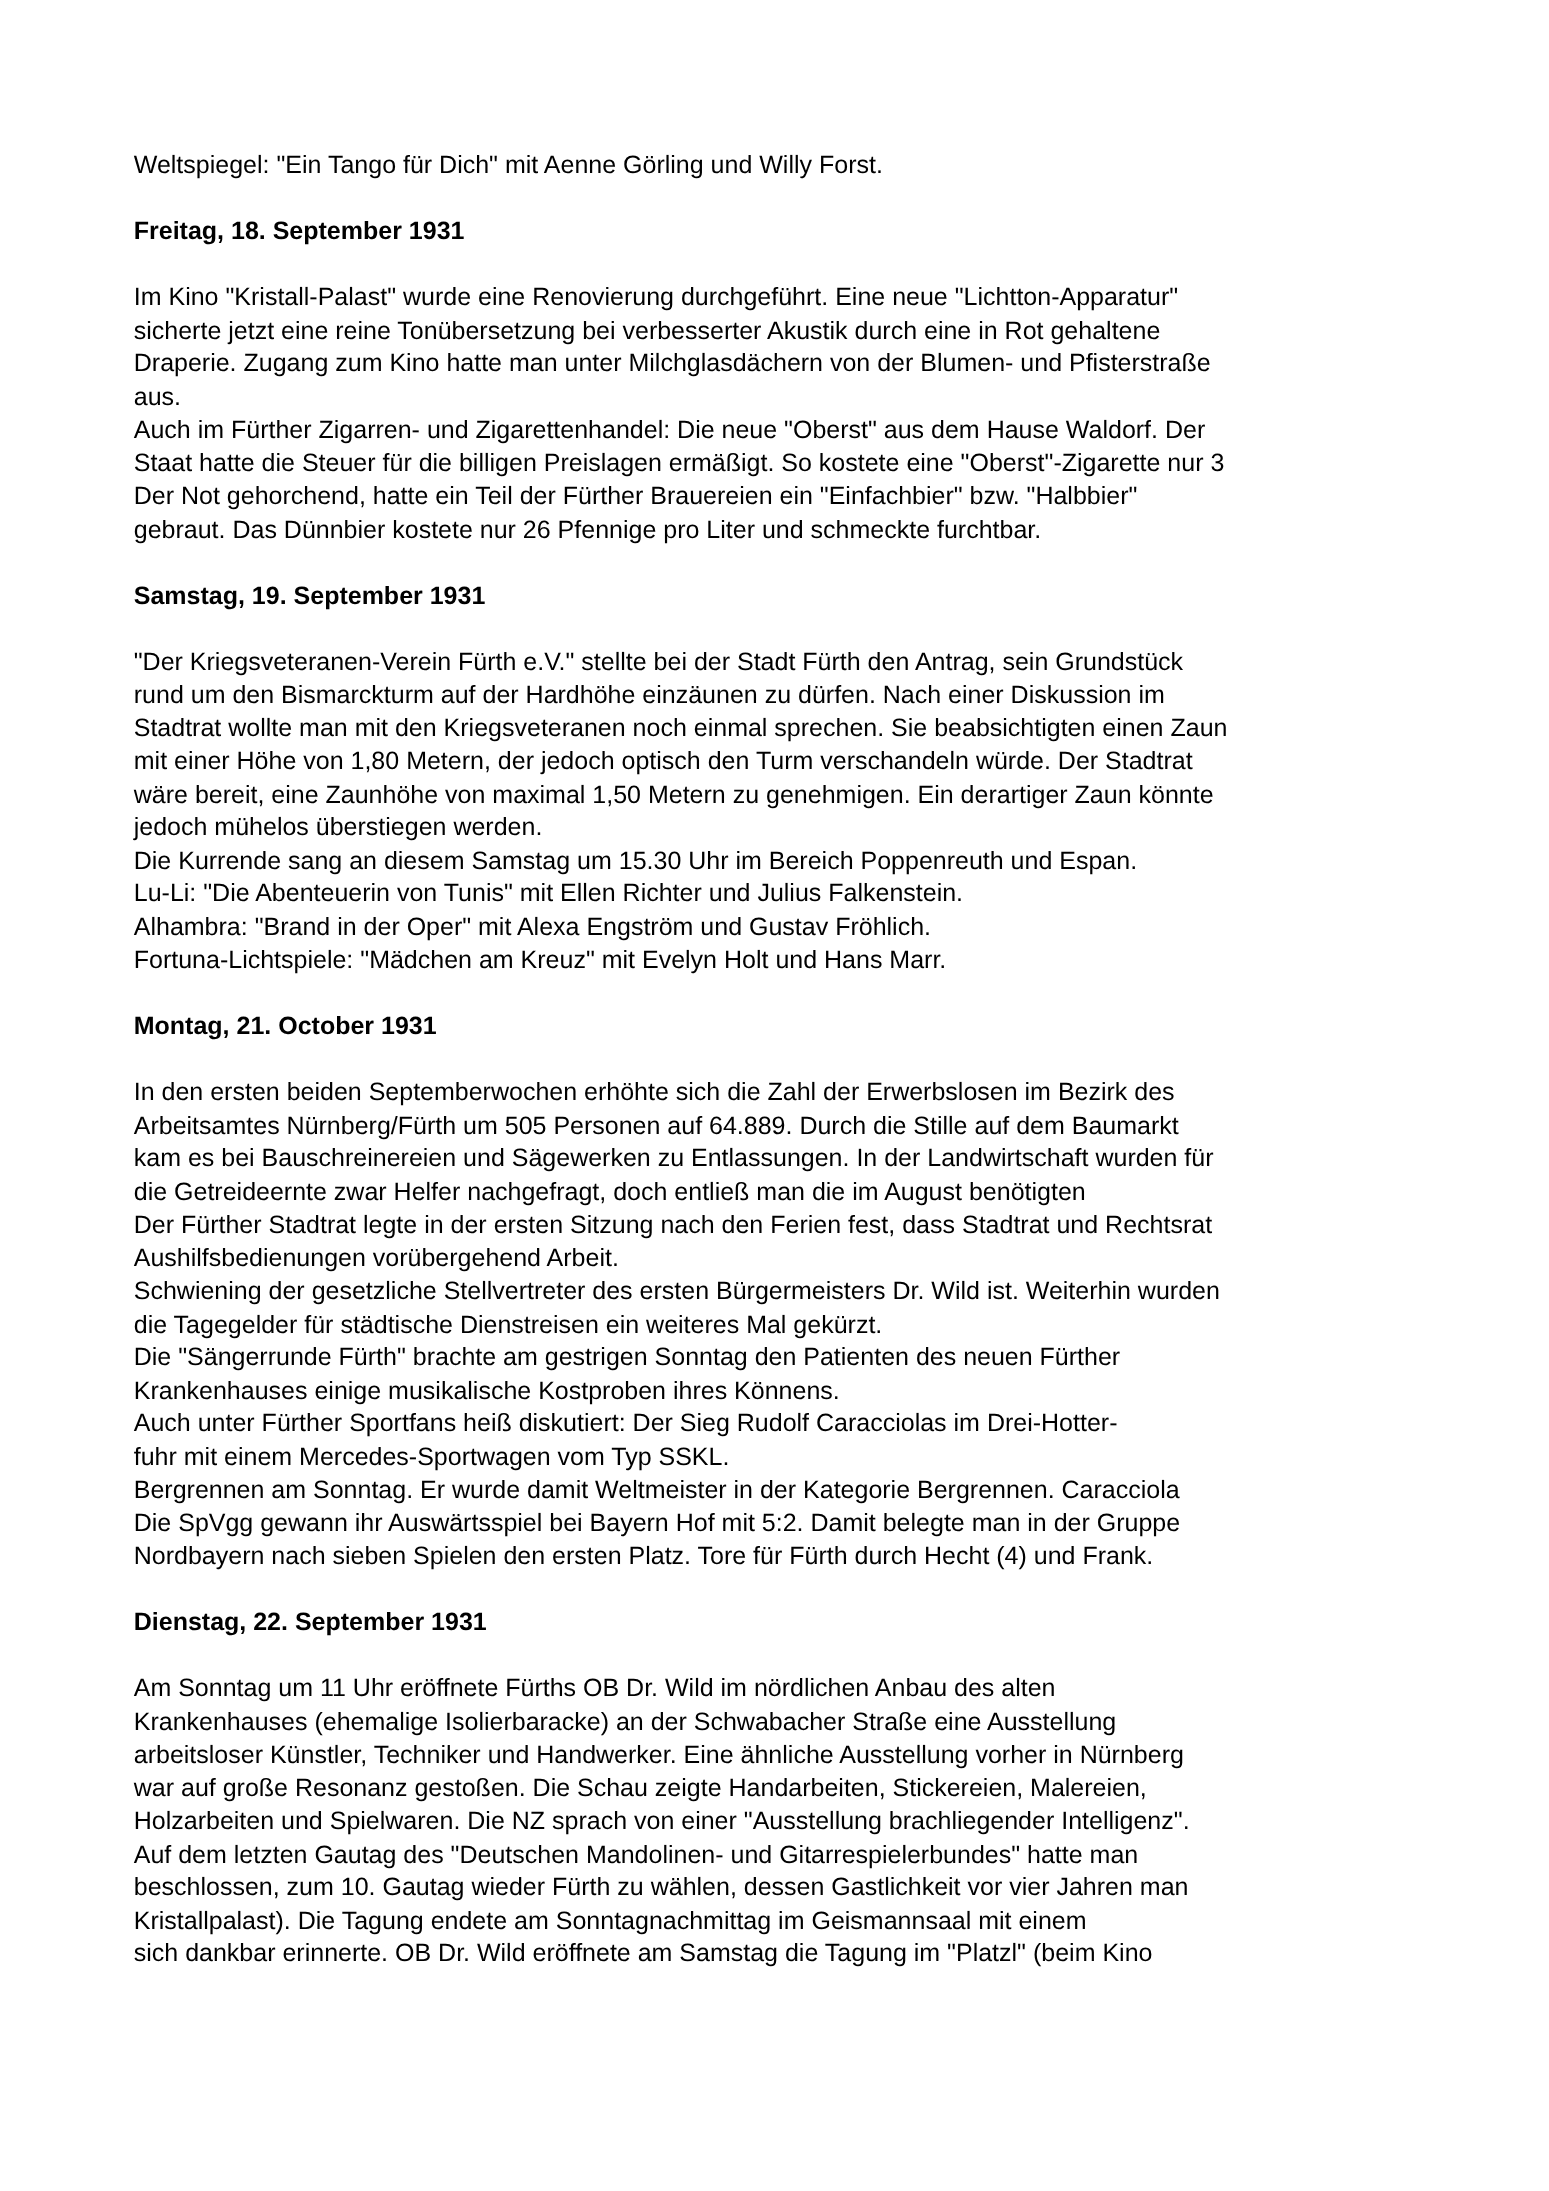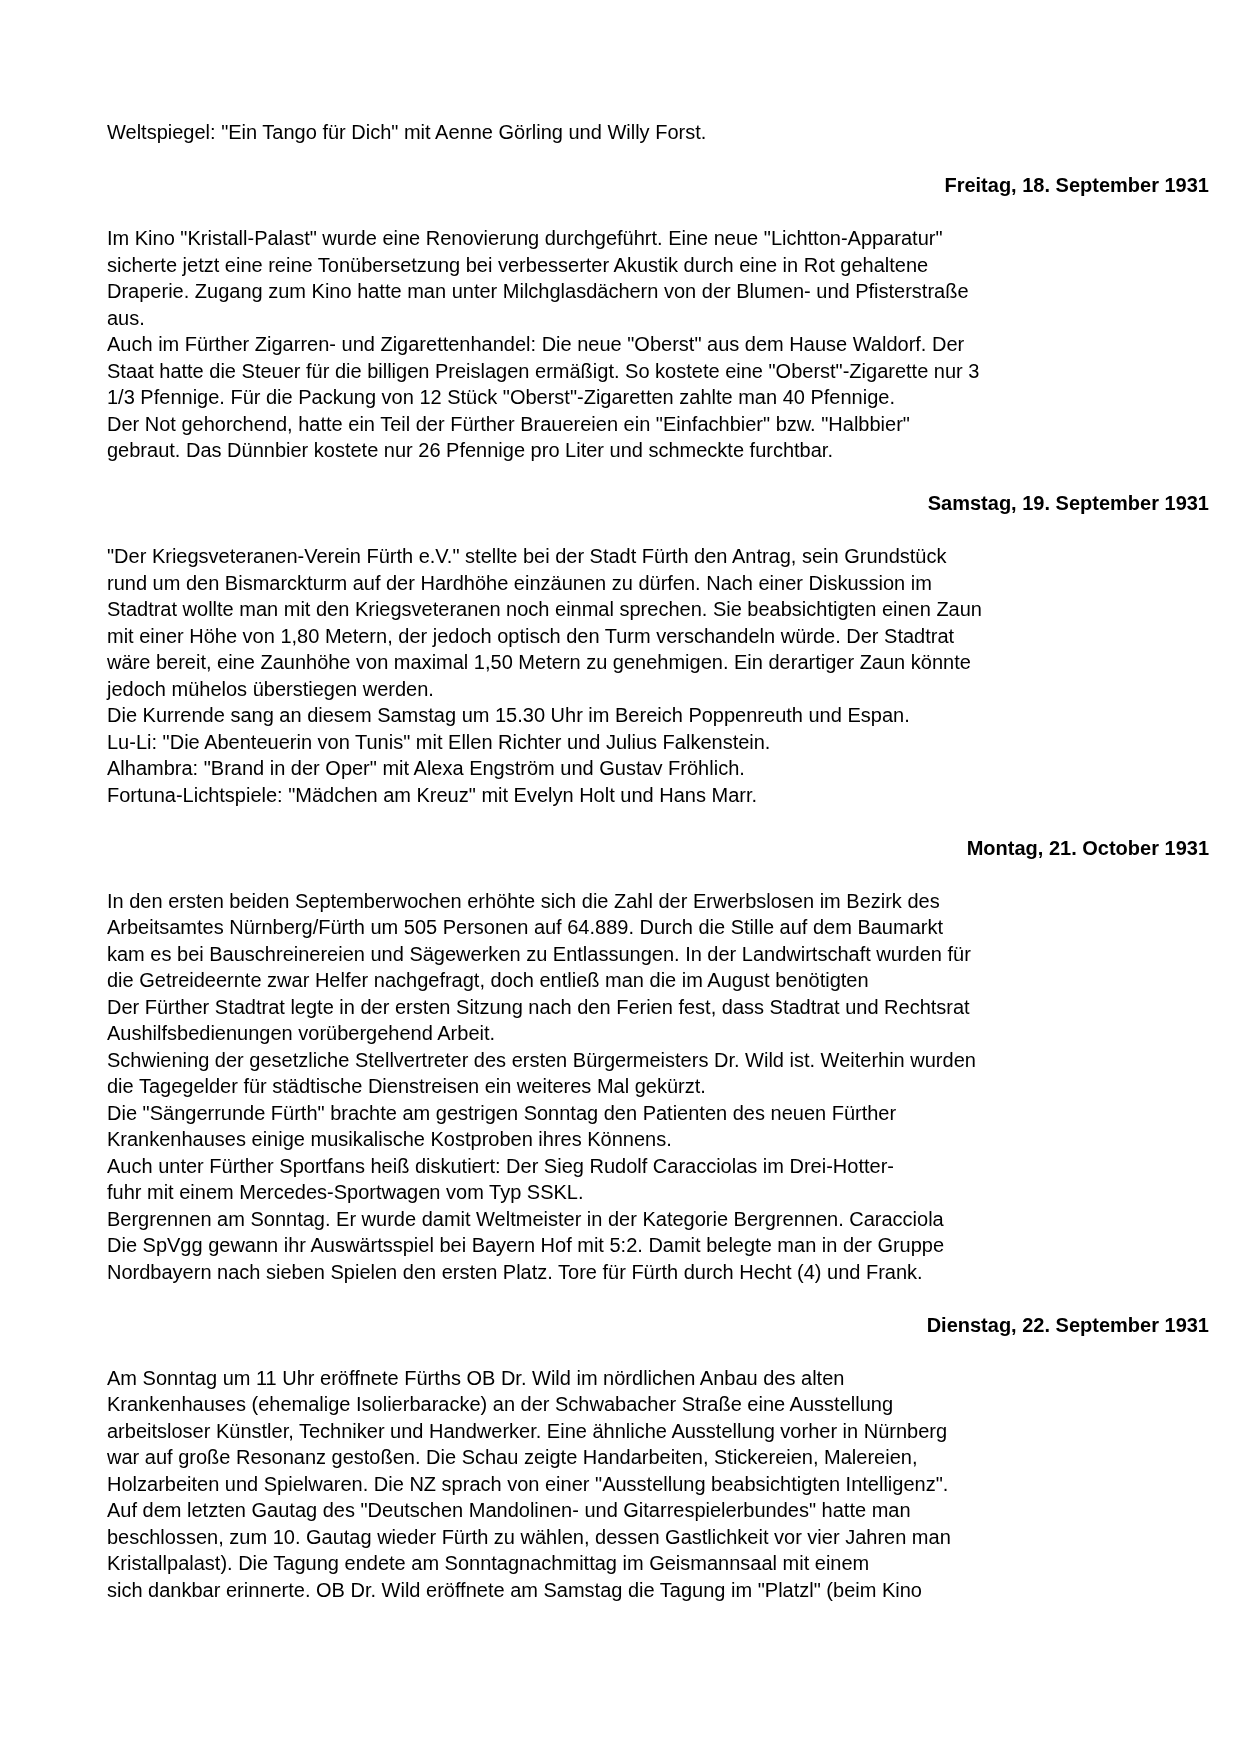--- a/index.html
+++ b/index.html
@@ -17,21 +17,20 @@
     font-family: "Liberation Sans", "DejaVu Sans", sans-serif;
     font-size: 20px;
     line-height: 26.5px;
     color: #000000;
     overflow: hidden;
   }
   .heading {
     font-weight: 700;
     margin: 26.5px 0;
     white-space: pre;
-    text-align: right;
   }
   .paragraph {
     margin: 0;
   }
   .line {
     white-space: pre;
   }
 </style>
 </head>
 <body>
@@ -41,21 +40,20 @@
       <div class="line">Weltspiegel: "Ein Tango für Dich" mit Aenne Görling und Willy Forst.</div>
     </div>
     <div class="heading">Freitag, 18. September 1931</div>
     <div class="paragraph">
       <div class="line">Im Kino "Kristall-Palast" wurde eine Renovierung durchgeführt. Eine neue "Lichtton-Apparatur"</div>
       <div class="line">sicherte jetzt eine reine Tonübersetzung bei verbesserter Akustik durch eine in Rot gehaltene</div>
       <div class="line">Draperie. Zugang zum Kino hatte man unter Milchglasdächern von der Blumen- und Pfisterstraße</div>
       <div class="line">aus.</div>
       <div class="line">Auch im Fürther Zigarren- und Zigarettenhandel: Die neue "Oberst" aus dem Hause Waldorf. Der</div>
       <div class="line">Staat hatte die Steuer für die billigen Preislagen ermäßigt. So kostete eine "Oberst"-Zigarette nur 3</div>
-      <div class="line">1/3 Pfennige. Für die Packung von 12 Stück "Oberst"-Zigaretten zahlte man 40 Pfennige.</div>
       <div class="line">Der Not gehorchend, hatte ein Teil der Fürther Brauereien ein "Einfachbier" bzw. "Halbbier"</div>
       <div class="line">gebraut. Das Dünnbier kostete nur 26 Pfennige pro Liter und schmeckte furchtbar.</div>
     </div>
     <div class="heading">Samstag, 19. September 1931</div>
     <div class="paragraph">
       <div class="line">"Der Kriegsveteranen-Verein Fürth e.V." stellte bei der Stadt Fürth den Antrag, sein Grundstück</div>
       <div class="line">rund um den Bismarckturm auf der Hardhöhe einzäunen zu dürfen. Nach einer Diskussion im</div>
       <div class="line">Stadtrat wollte man mit den Kriegsveteranen noch einmal sprechen. Sie beabsichtigten einen Zaun</div>
       <div class="line">mit einer Höhe von 1,80 Metern, der jedoch optisch den Turm verschandeln würde. Der Stadtrat</div>
       <div class="line">wäre bereit, eine Zaunhöhe von maximal 1,50 Metern zu genehmigen. Ein derartiger Zaun könnte</div>
@@ -82,19 +80,19 @@
       <div class="line">Bergrennen am Sonntag. Er wurde damit Weltmeister in der Kategorie Bergrennen. Caracciola</div>
       <div class="line">Die SpVgg gewann ihr Auswärtsspiel bei Bayern Hof mit 5:2. Damit belegte man in der Gruppe</div>
       <div class="line">Nordbayern nach sieben Spielen den ersten Platz. Tore für Fürth durch Hecht (4) und Frank.</div>
     </div>
     <div class="heading">Dienstag, 22. September 1931</div>
     <div class="paragraph">
       <div class="line">Am Sonntag um 11 Uhr eröffnete Fürths OB Dr. Wild im nördlichen Anbau des alten</div>
       <div class="line">Krankenhauses (ehemalige Isolierbaracke) an der Schwabacher Straße eine Ausstellung</div>
       <div class="line">arbeitsloser Künstler, Techniker und Handwerker. Eine ähnliche Ausstellung vorher in Nürnberg</div>
       <div class="line">war auf große Resonanz gestoßen. Die Schau zeigte Handarbeiten, Stickereien, Malereien,</div>
-      <div class="line">Holzarbeiten und Spielwaren. Die NZ sprach von einer "Ausstellung beabsichtigten Intelligenz".</div>
+      <div class="line">Holzarbeiten und Spielwaren. Die NZ sprach von einer "Ausstellung brachliegender Intelligenz".</div>
       <div class="line">Auf dem letzten Gautag des "Deutschen Mandolinen- und Gitarrespielerbundes" hatte man</div>
       <div class="line">beschlossen, zum 10. Gautag wieder Fürth zu wählen, dessen Gastlichkeit vor vier Jahren man</div>
       <div class="line">Kristallpalast). Die Tagung endete am Sonntagnachmittag im Geismannsaal mit einem</div>
       <div class="line">sich dankbar erinnerte. OB Dr. Wild eröffnete am Samstag die Tagung im "Platzl" (beim Kino</div>
     </div>
   </div>
 
 </body></html>

